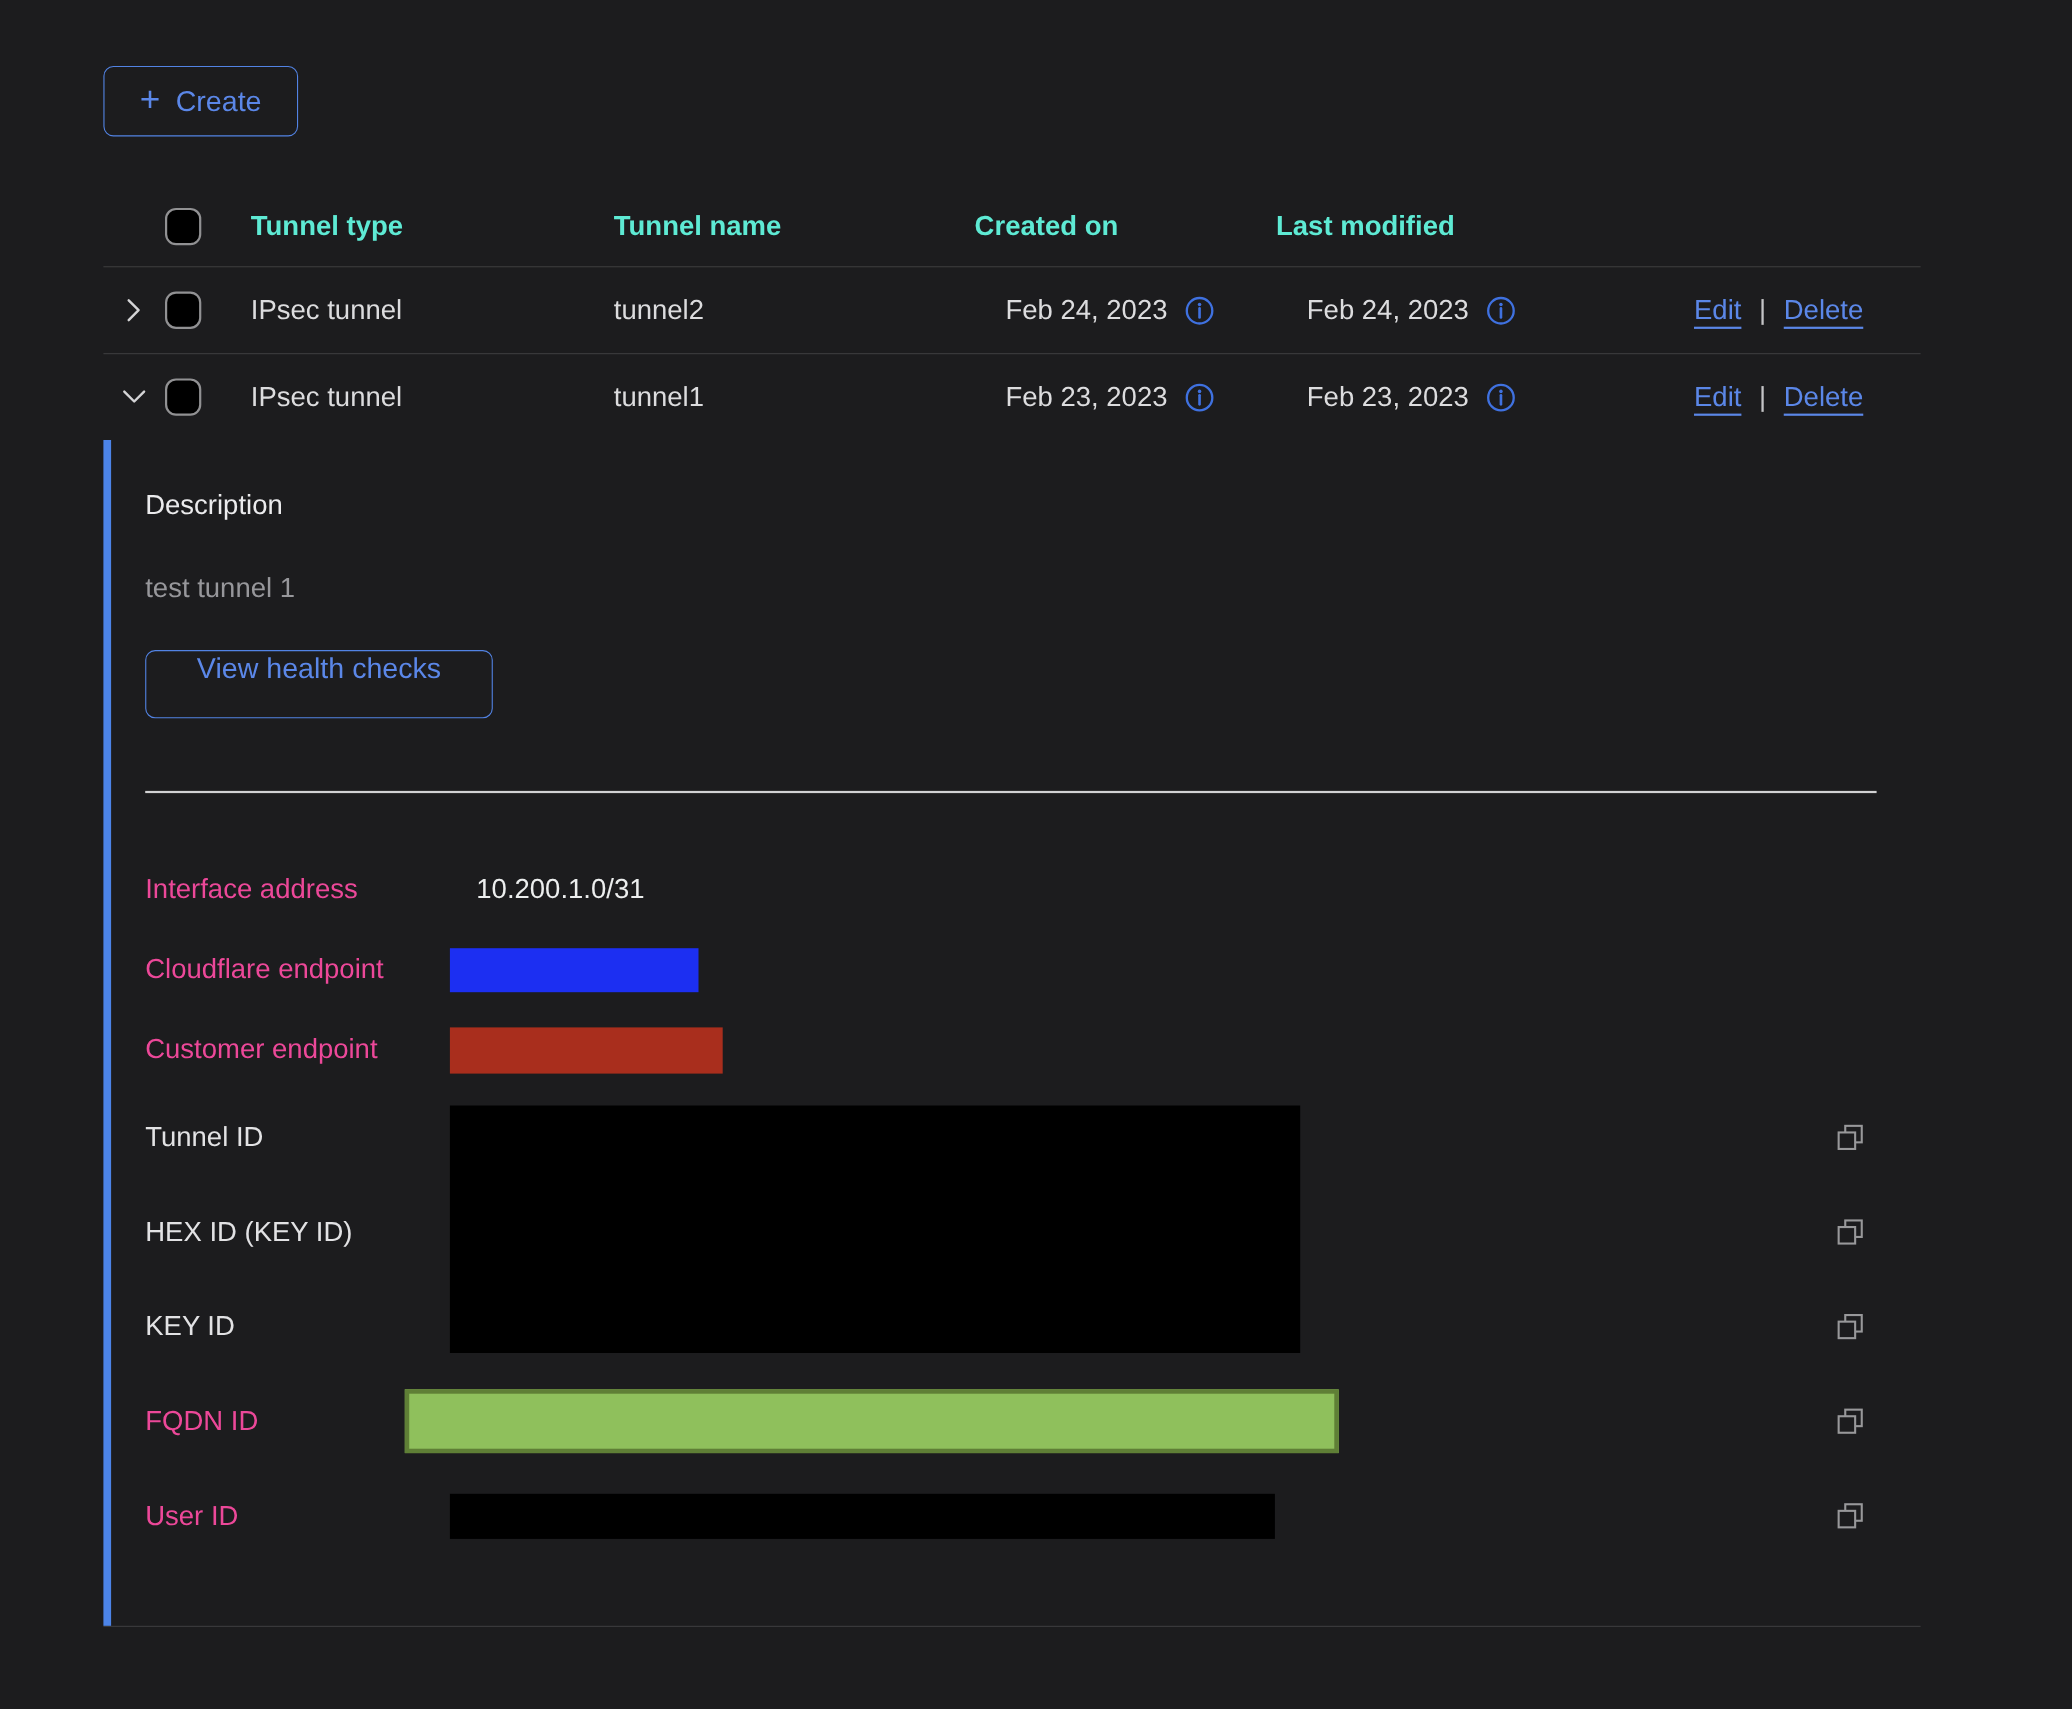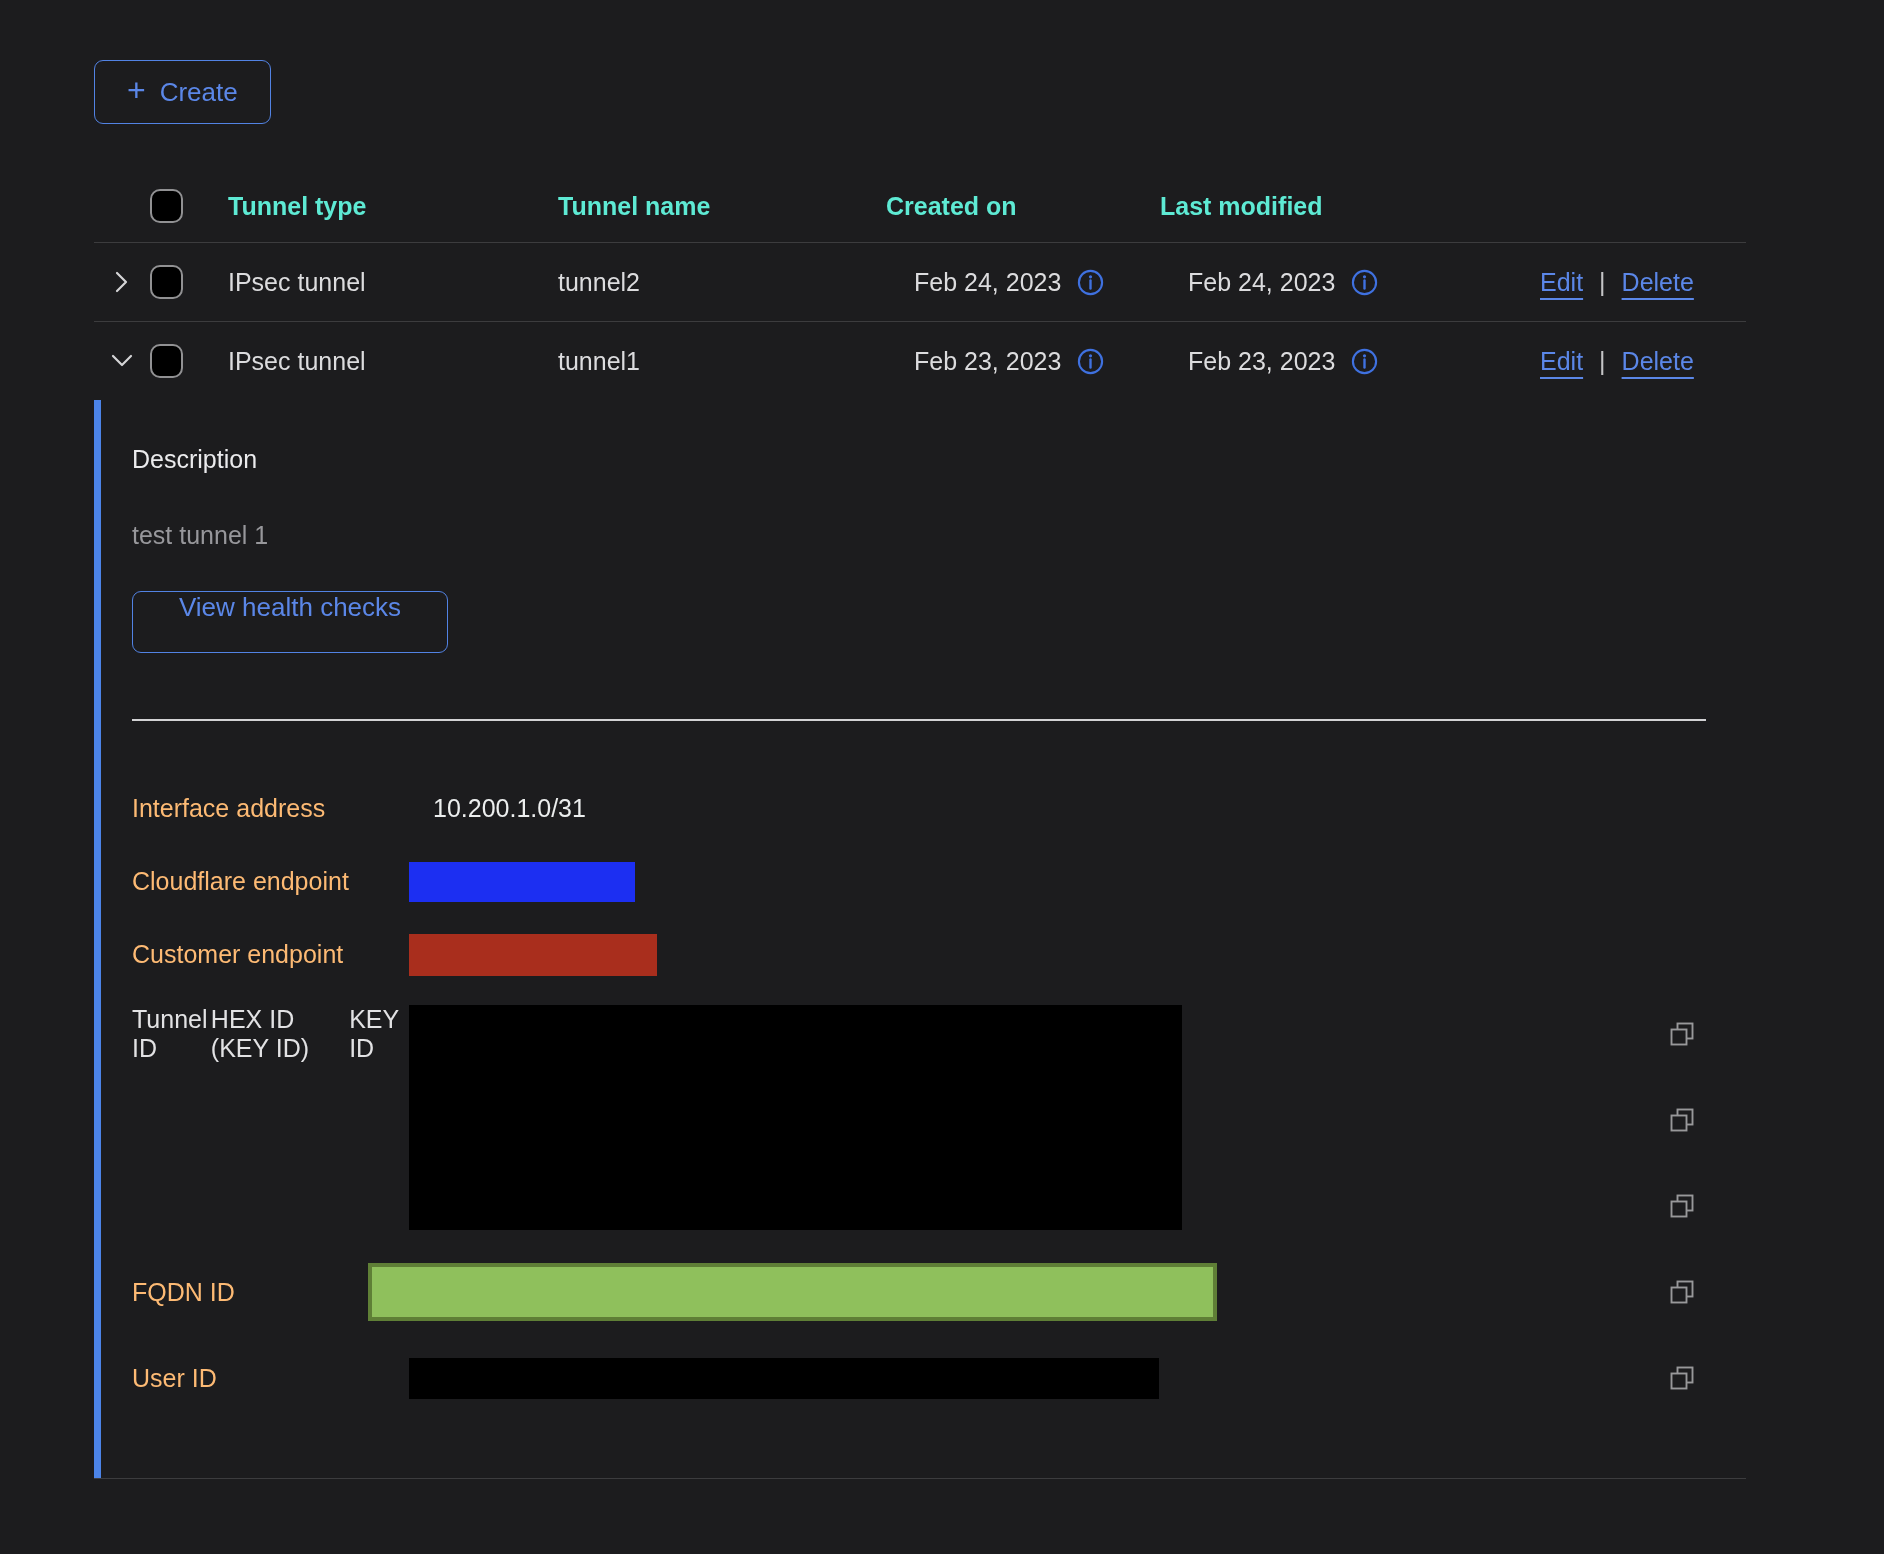--- a/index.html
+++ b/index.html
@@ -63,33 +63,33 @@
     margin-top:41px;height:62px;width:316px;
     display:inline-flex;justify-content:center;
     background:transparent;border:1.5px solid var(--accent-blue);
     border-radius:9px;color:var(--link-blue);font-size:26px;
     font-family:"Liberation Sans",sans-serif;cursor:pointer;
   }
   .light-divider{margin-top:66px;width:1574px;height:2px;background:var(--divider-light);}
   
   .fields{margin-top:51px;font-size:25px;}
   .f-row{display:flex;align-items:center;}
-  .f-label{width:277px;flex:0 0 277px;color:#fdba74;}
+  .f-label{width:277px;flex:0 0 277px;color:#ec4899;}
   .f-row.r-text{height:73px;}
   .f-row.r-box{height:73px;}
   .f-row.r-big{height:86px;}
   .f-value-text{padding-left:24px;color:#eceeee;}
   .box-red{width:248px;height:42px;background:var(--redacted-red);}
   .box-blue{width:226px;height:40px;background:var(--redacted-blue);}
   .box-green{width:849px;height:58px;margin-left:-41px;background:var(--redacted-green);border:4px solid var(--redacted-green-border);}
   .box-black-user{width:750px;height:41px;background:var(--redacted-black);}
   .copy-btn{background:none;border:none;cursor:pointer;margin-left:auto;margin-right:50px;display:inline-flex;}
   
   .f-group{display:flex;height:258px;}
-  .g-labels{width:277px;flex:0 0 277px;display:flex;flex-direction:row;}
+  .g-labels{width:277px;flex:0 0 277px;display:flex;flex-direction:column;}
   .g-labels > div{height:86px;display:flex;align-items:center;color:#e2e2e4;}
   .box-black-group{margin-top:14px;width:773px;height:225px;background:var(--redacted-black);}
   .g-icons{margin-left:auto;margin-right:50px;display:flex;flex-direction:column;}
   .g-icons > button{height:86px;display:flex;align-items:center;background:none;border:none;cursor:pointer;}
 </style>
 </head>
 <body>
 
 
 

